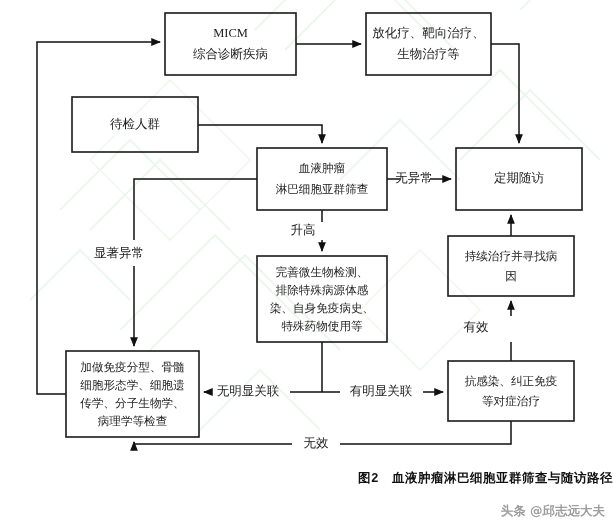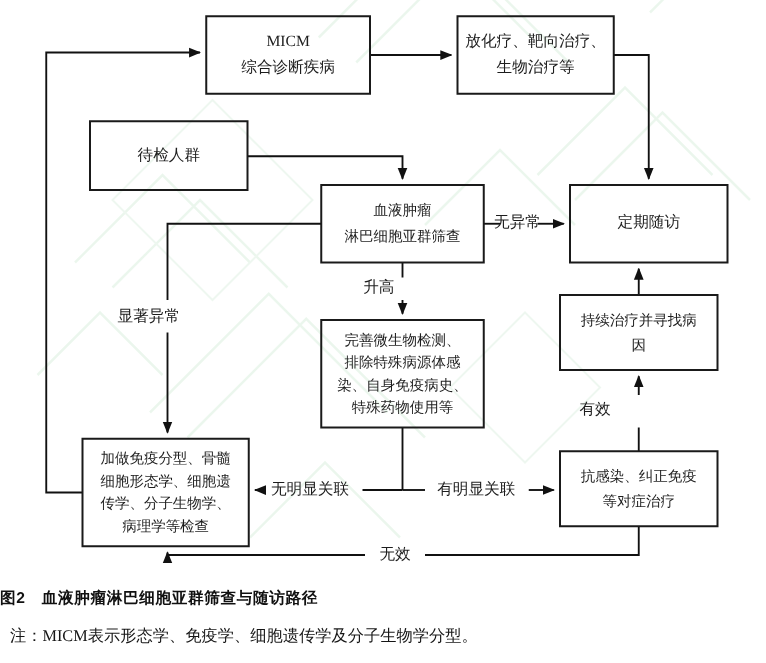--- a/index.html
+++ b/index.html
@@ -52,22 +52,22 @@
     dominant-baseline: middle;
   }
   .node-text { font-size: 12.5px; }
   .node-text.small { font-size: 11.6px; }
   .edge-label { font-size: 12.5px; }
   .caption {
     position: absolute;
     left: 0;
     top: 470px;
     width: 613px;
-    text-align: left;
-    font-family: Liberation Sans, sans-serif;
+    text-align: right;
+    font-family: Liberation Mono, monospace;
     font-size: 12.5px;
     font-weight: bold;
     color: #111;
     letter-spacing: 0.5px;
   }
   .note {
     position: absolute;
     left: 8px;
     top: 500px;
     font-family: "Liberation Serif", "DejaVu Serif", serif;
@@ -210,15 +210,15 @@
     <text class="edge-label" x="414" y="179">无异常</text>
     <text class="edge-label" x="303" y="231">升高</text>
     <text class="edge-label" x="119" y="254">显著异常</text>
     <text class="edge-label" x="248" y="392">无明显关联</text>
     <text class="edge-label" x="381" y="392">有明显关联</text>
     <text class="edge-label" x="476" y="328">有效</text>
     <text class="edge-label" x="316" y="444">无效</text>
   </svg>
 
   <div class="caption">图2　血液肿瘤淋巴细胞亚群筛查与随访路径</div>
-  <div class="note">注：MICM表示形态学、免疫学、细胞遗传学及分子生物学分型。</div>
+  <div class="watermark-text">头条 @邱志远大夫</div>
 
 </div>
 
 </body></html>

